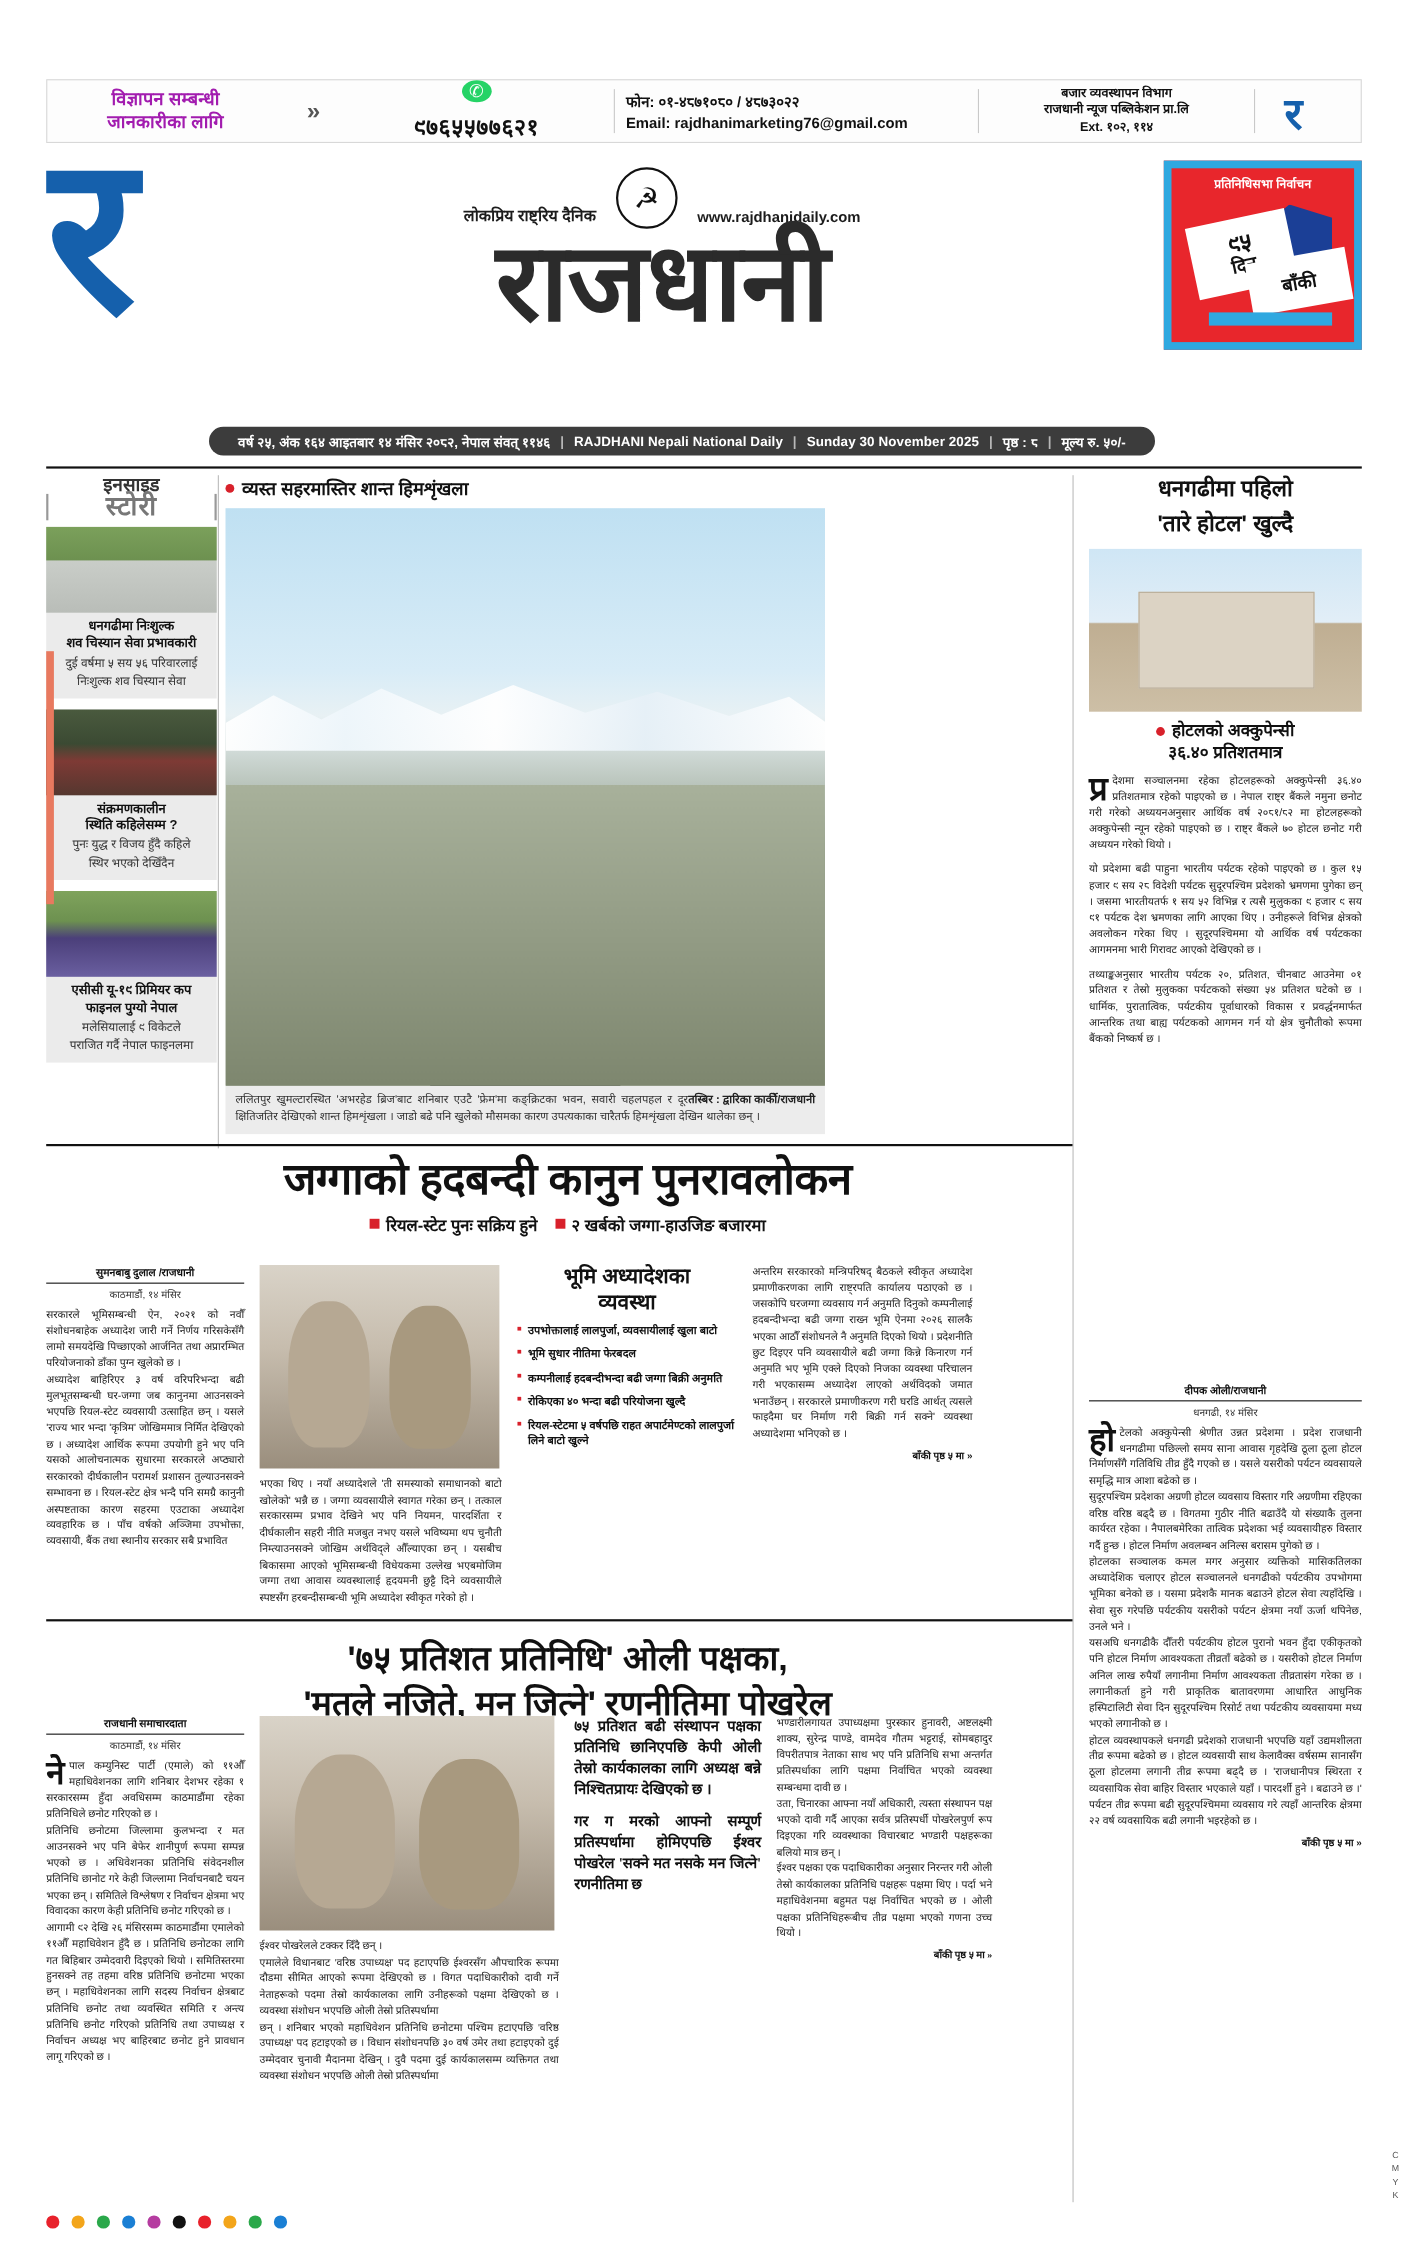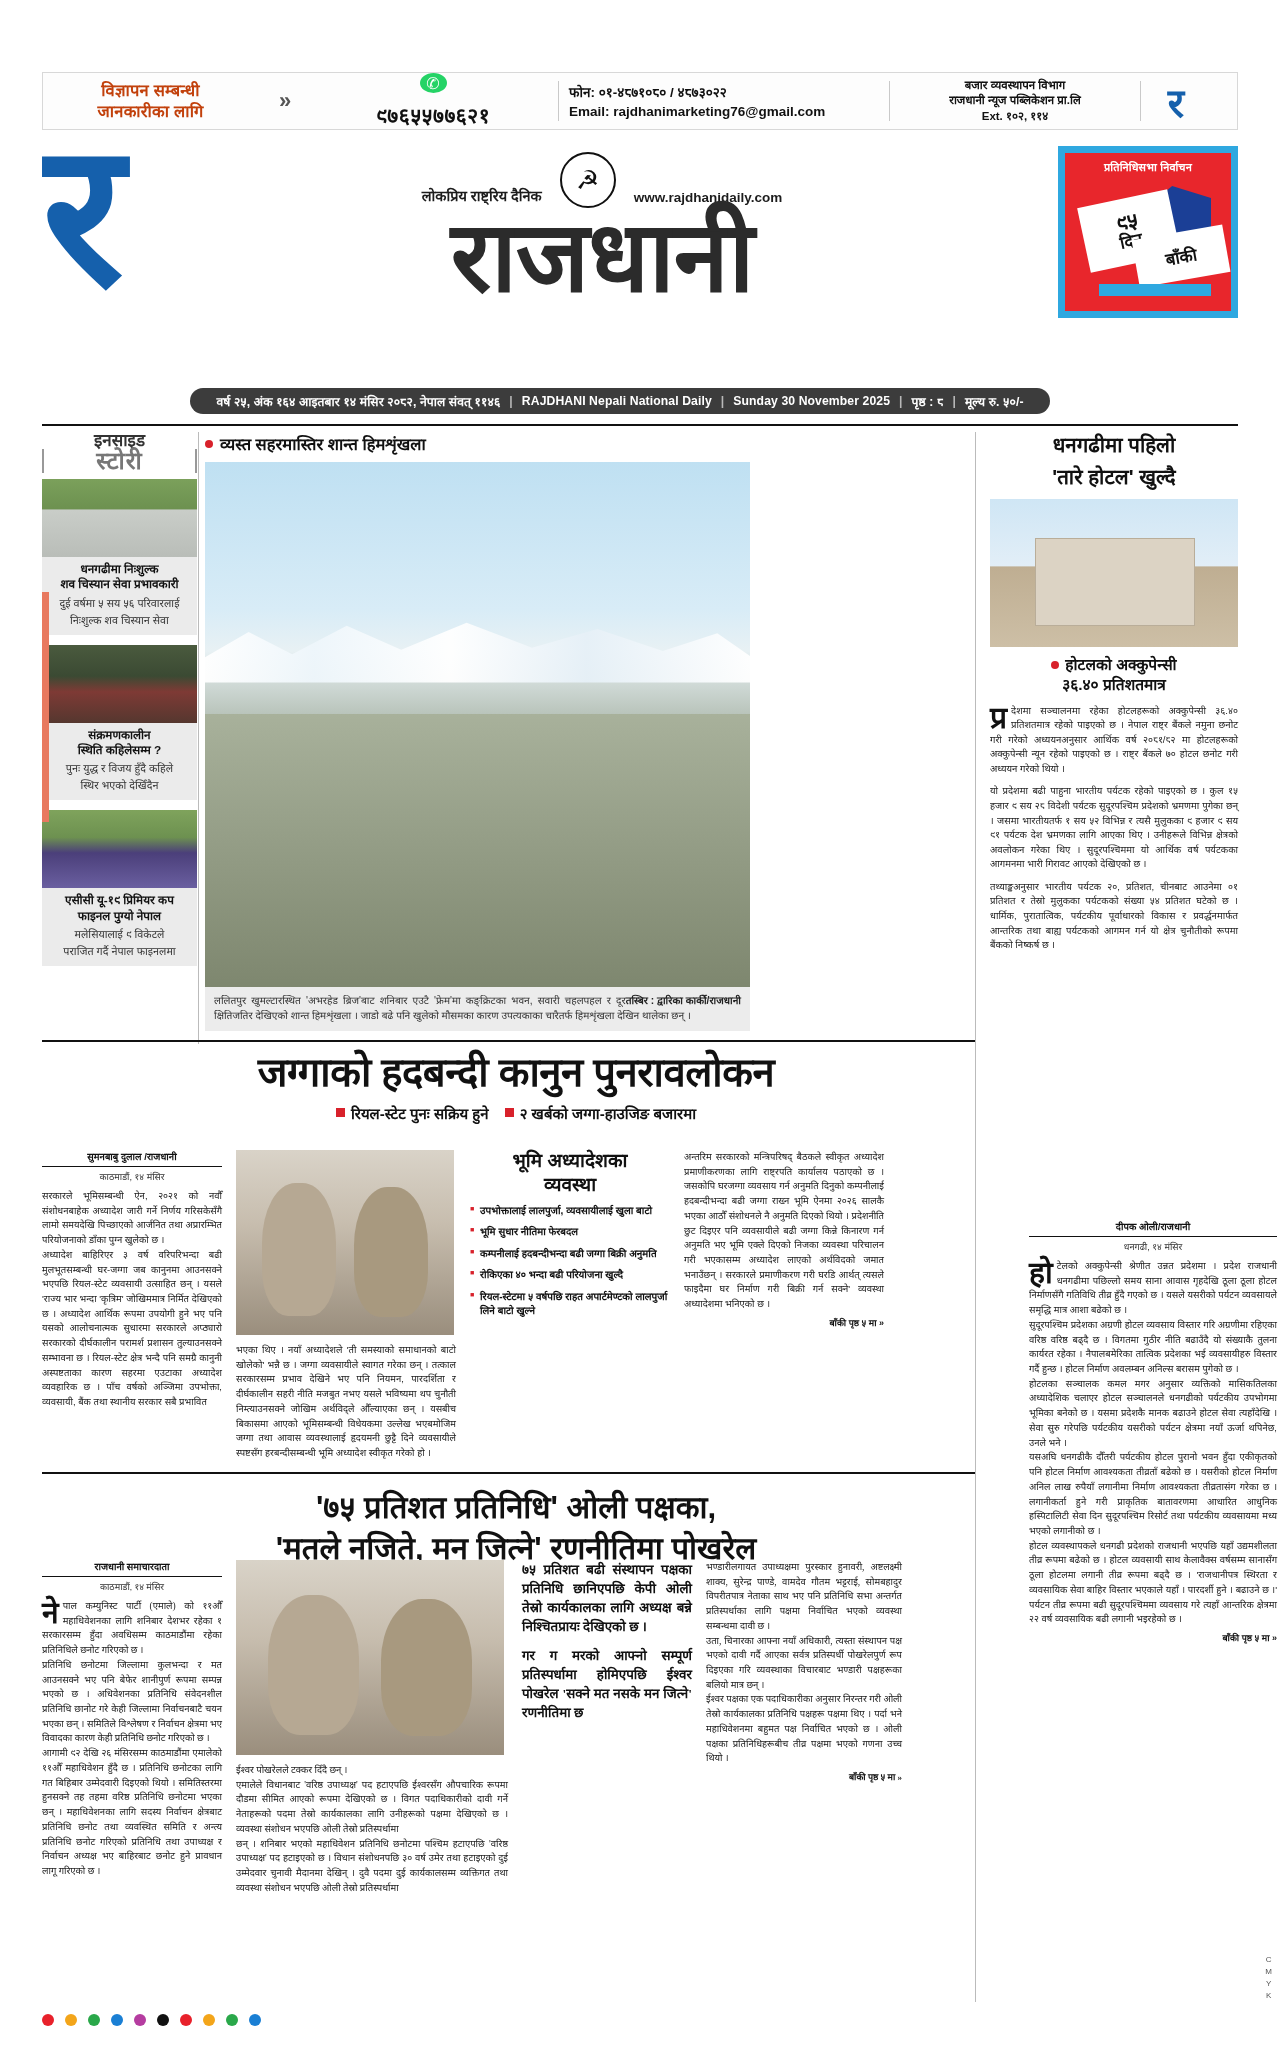--- a/index.html
+++ b/index.html
@@ -24,21 +24,21 @@
     position: absolute;
     left: 42px; top: 72px;
     width: 1196px; height: 58px;
     border: 1px solid #d8d8d8;
     background: #fdfdfd;
     display: flex;
     align-items: stretch;
   }
   .ad-col { display: flex; flex-direction: column; justify-content: center; padding: 0 10px; }
   .ad-c1 { width: 215px; align-items: center; }
-  .ad-c1 span { font-size: 16.5px; line-height: 1.25; font-weight: 700; color: #c2410c; letter-spacing: .2px; }
+  .ad-c1 span { font-size: 16.5px; line-height: 1.25; font-weight: 700; color: #a21caf; letter-spacing: .2px; }
   .ad-chev { display: flex; align-items: center; justify-content: center; width: 50px; color: #555; font-size: 22px; font-weight: 700; letter-spacing: -4px; }
   .ad-wa { display: flex; align-items: center; gap: 8px; width: 250px; }
   .wa-icon { width: 27px; height: 27px; border-radius: 50%; background: #25d366; display: inline-flex; align-items: center; justify-content: center; color: #fff; font-size: 16px; }
   .ad-wa .num { font-size: 21px; font-weight: 800; color: #111; letter-spacing: .5px; }
   .ad-div { width: 1px; background: #c9c9c9; margin: 8px 0; }
   .ad-c3 { width: 330px; justify-content: center; }
   .ad-c3 .l1 { font-size: 13.5px; color: #111; font-weight: 600; margin-bottom: 3px; }
   .ad-c3 .l2 { font-size: 13.5px; color: #111; font-weight: 700; }
   .ad-c4 { width: 250px; text-align: center; align-items: center; }
   .ad-c4 div { font-size: 11.5px; font-weight: 700; color: #111; line-height: 1.35; }
@@ -148,21 +148,21 @@
 
   
   .bottom { position: absolute; left: 42px; top: 1480px; width: 948px; }
   .bkicker { text-align: center; font-size: 13.5px; font-weight: 800; color: #111; display: flex; align-items: center; justify-content: center; gap: 7px; }
   .bhead { text-align: center; font-size: 31px; font-weight: 900; color: #111; line-height: 1.26; margin-top: 8px; }
   .bcols { position: absolute; left: 42px; top: 1560px; width: 948px; display: flex; gap: 14px; font-family: Liberation Serif, serif; }
   .faces { width: 268px; height: 195px; display: block; }
   .standfirst { font-size: 13.4px; font-weight: 800; color: #111; line-height: 1.42; text-align: justify; }
 
   
-  .rcol2 { position: absolute; left: 990px; top: 1220px; width: 248px; margin-left: 39px; }
+  .rcol2 { position: absolute; left: 990px; top: 1257px; width: 248px; }
 
   
   .cmyk { position: absolute; right: 8px; bottom: 46px; font-size: 8px; color: #555; line-height: 1.5; text-align: center; }
   .colorbar { position: absolute; left: 42px; bottom: 22px; display: flex; gap: 11px; }
   .colorbar i { width: 12px; height: 12px; border-radius: 50%; display: block; }
 
   .photo-mtn { background: linear-gradient(#bfe0f2 0%, #d8ecf7 28%, #e8f1f4 36%, #b9c4bb 48%, #8d9a84 60%, #9aa391 75%, #8b9480 100%); position: relative; overflow: hidden; }
   .photo-mtn::before { content:""; position:absolute; left:0; right:0; top:30%; height:12%; background: linear-gradient(90deg,#fff 0%,#eef6fb 20%,#fff 45%,#e6f0f7 70%,#fff 100%); clip-path: polygon(0 60%,8% 20%,16% 55%,26% 10%,36% 48%,48% 5%,60% 45%,72% 15%,84% 50%,94% 22%,100% 58%,100% 100%,0 100%); opacity:.95; }
   .photo-mtn::after { content:""; position:absolute; left:0; right:0; bottom:0; height:52%; background:linear-gradient(#a8b19b,#7e876f); }
   .road { position:absolute; left:38%; bottom:0; width:24%; height:46%; background:#6d7268; transform: perspective(200px) rotateX(28deg); }

